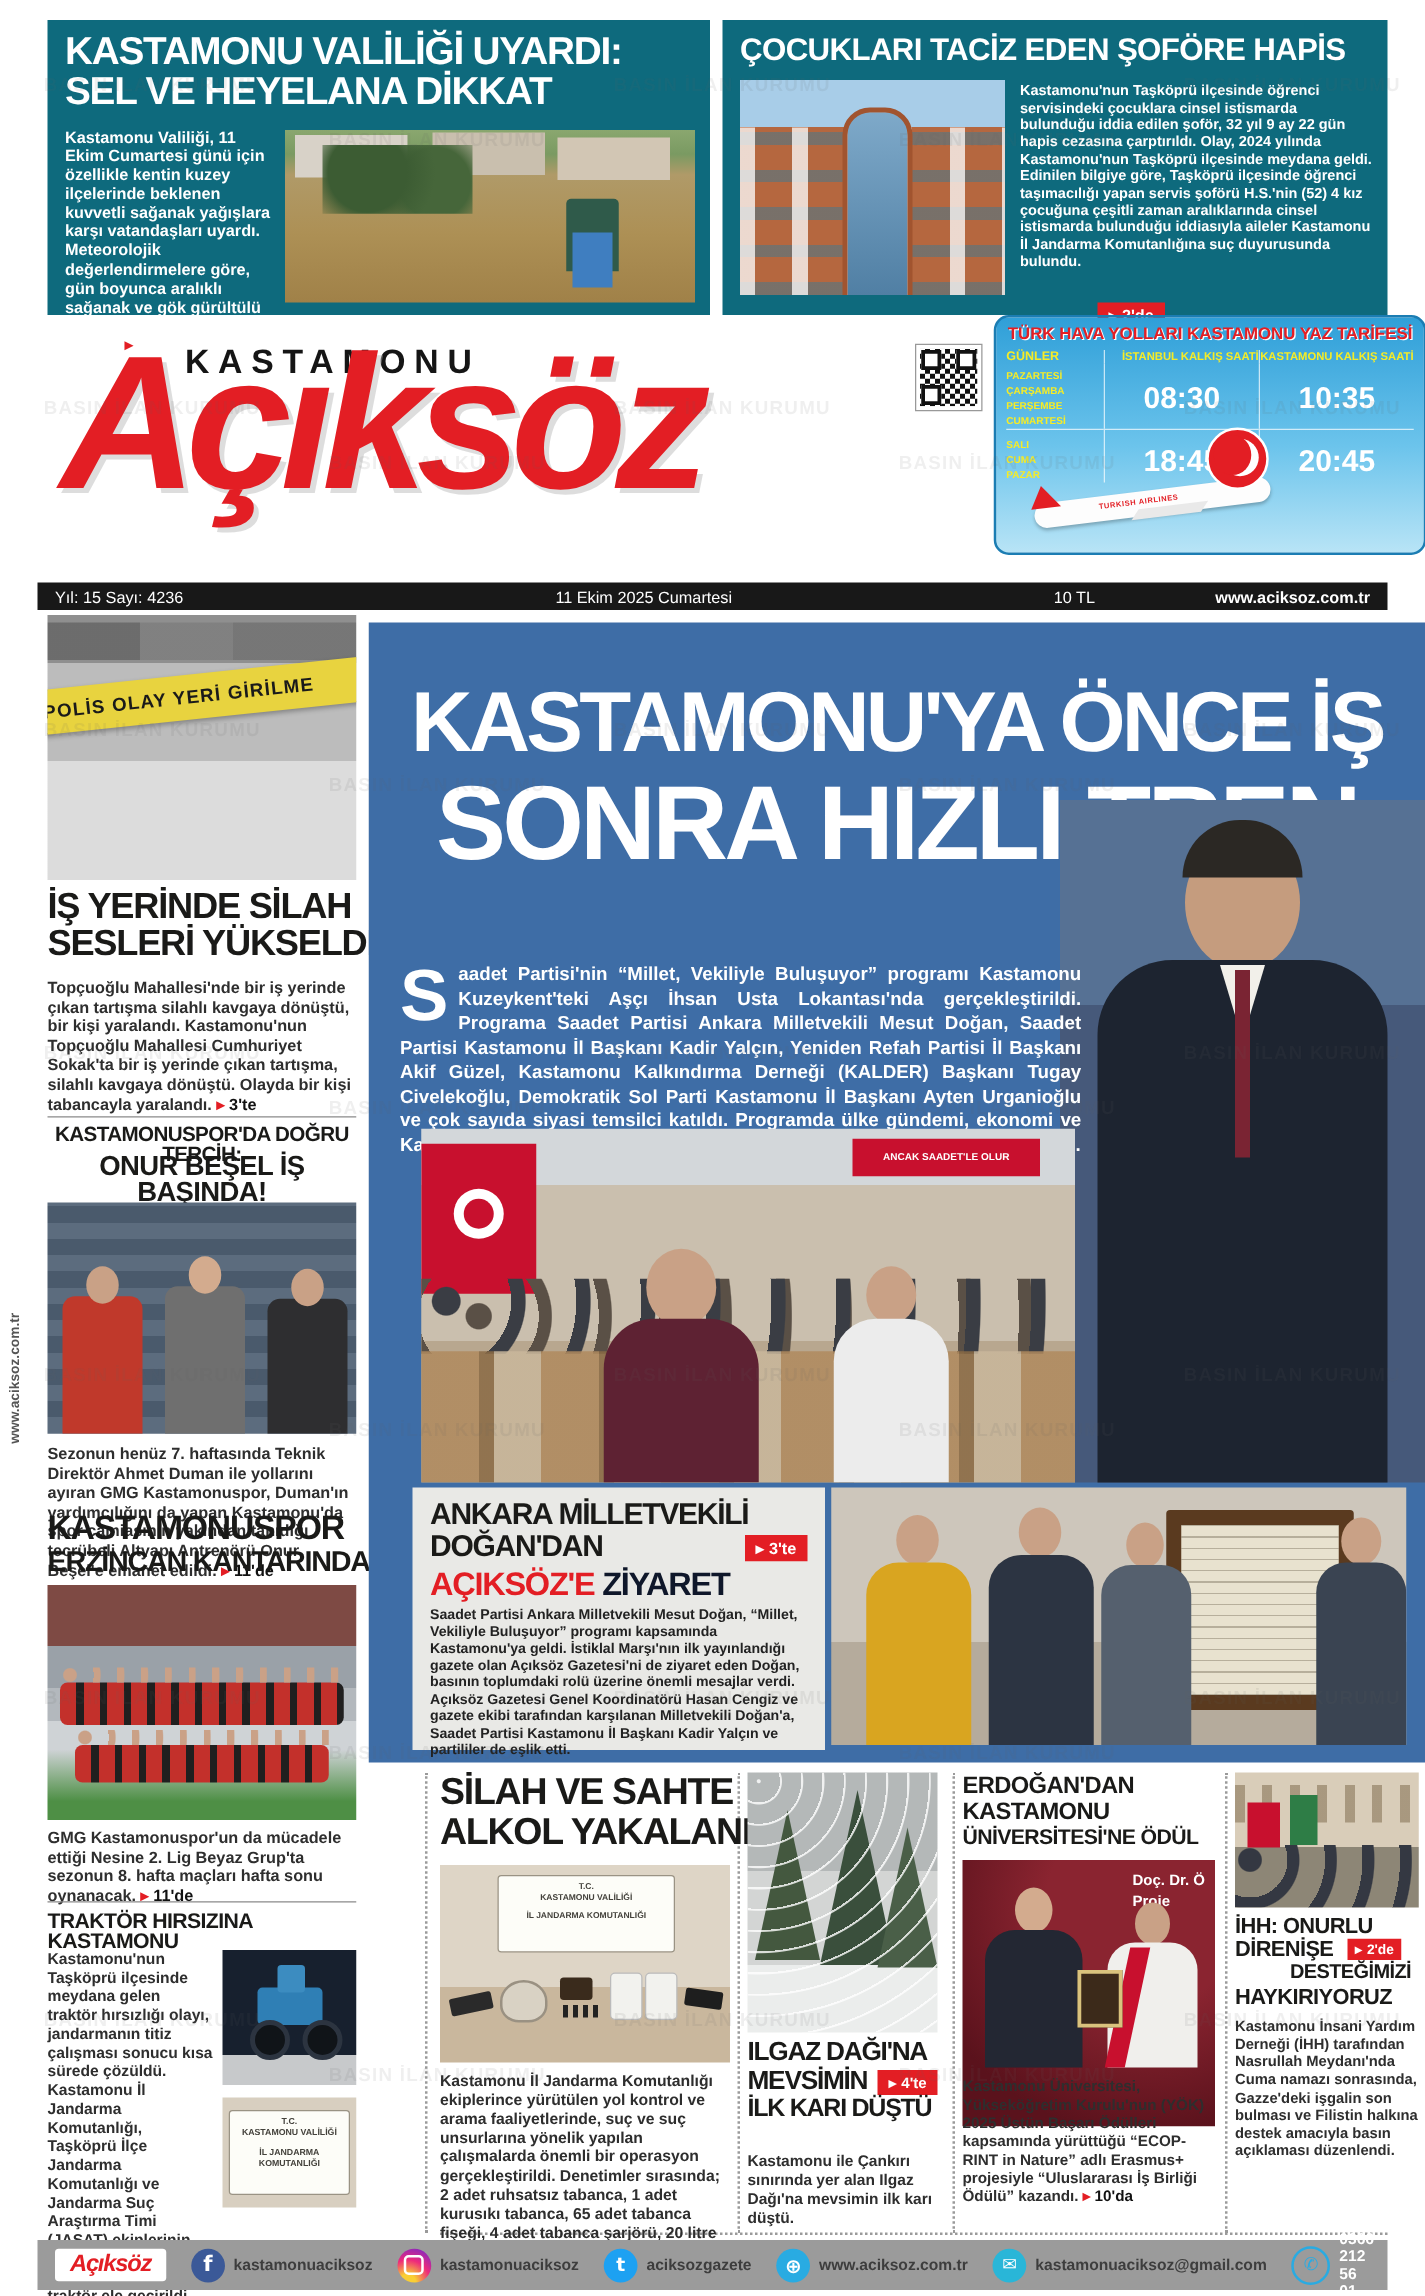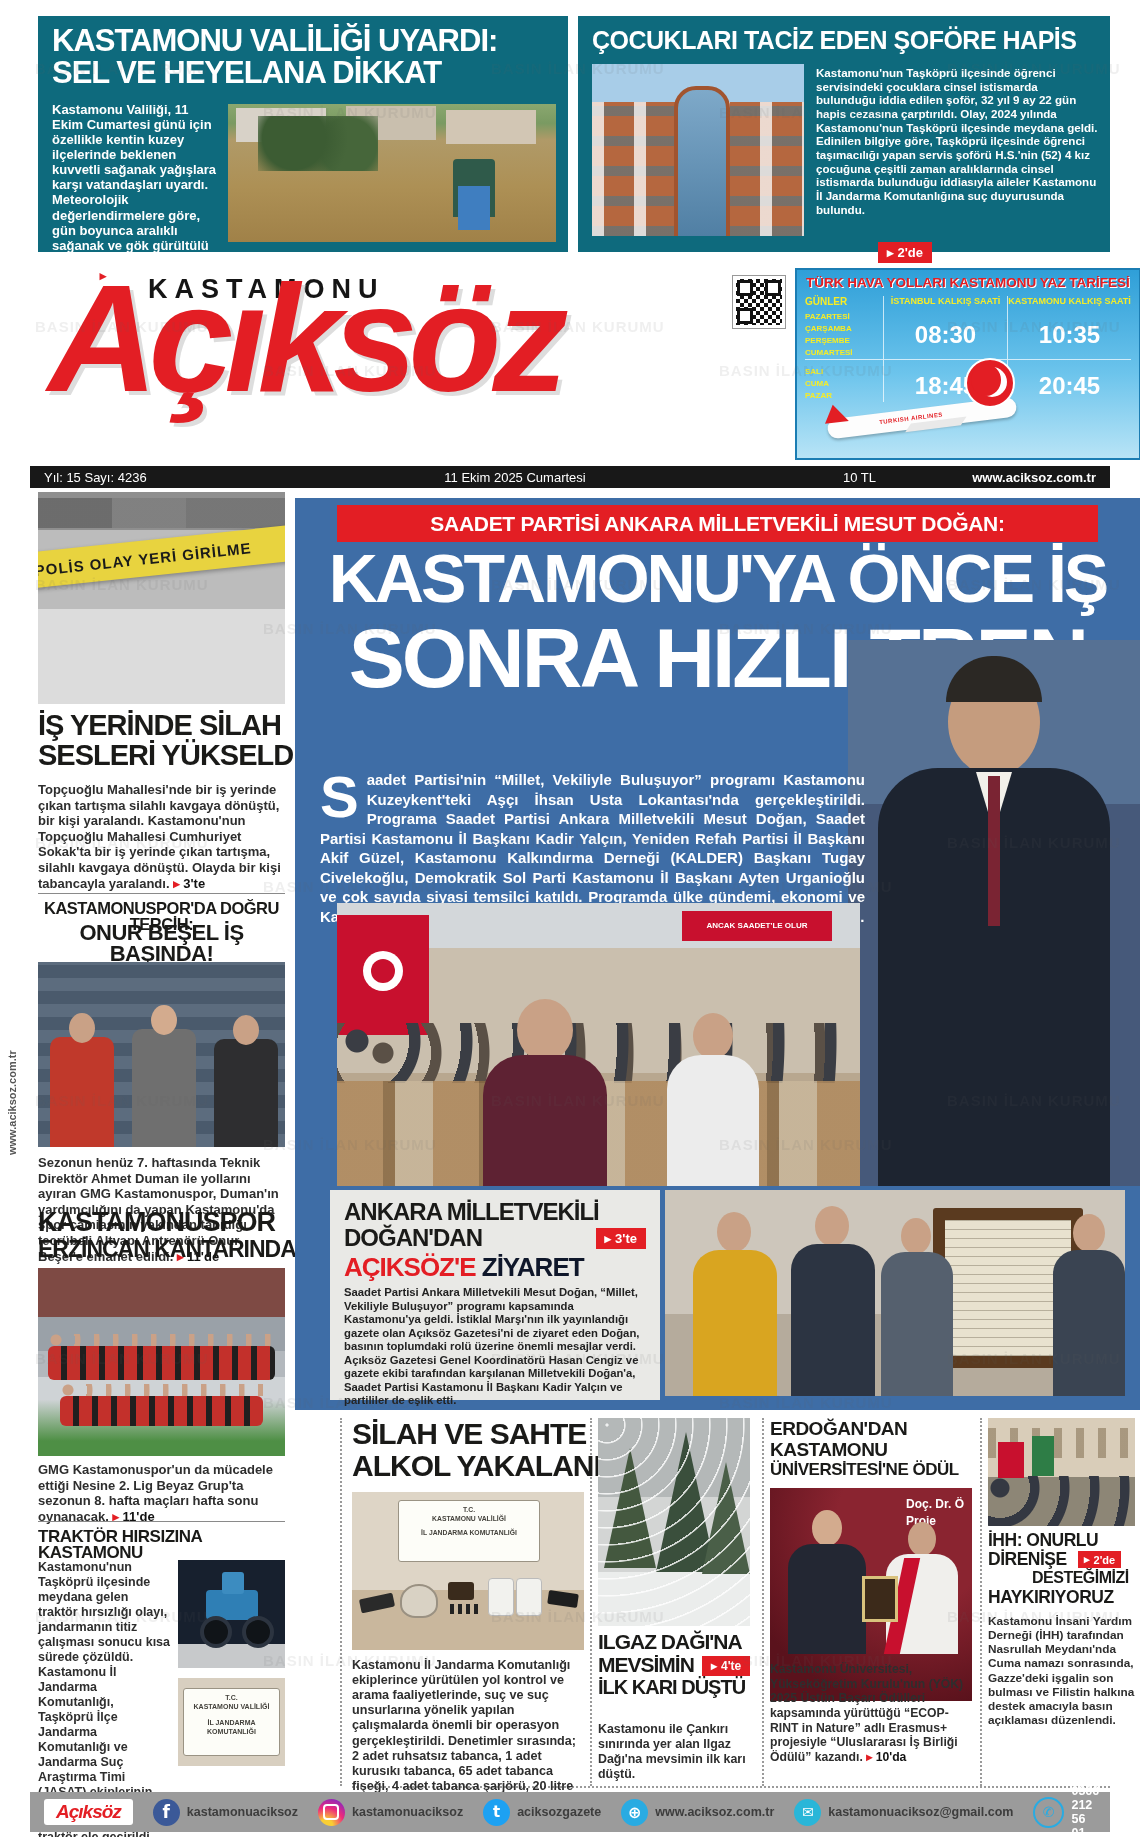--- a/index.html
+++ b/index.html
@@ -64,25 +64,25 @@
 
   <div class="abs" style="left:148px;top:274px;font-size:27px;font-weight:bold;letter-spacing:7px;color:#151515;">KASTAMONU</div>
   <div class="abs" style="left:48px;top:262px;width:700px;height:200px;font-size:152px;line-height:1.0;font-style:italic;font-weight:bold;color:#e31e24;letter-spacing:-9px;text-shadow:4px 4px 0 rgba(180,180,180,.45);">Açıksöz</div>
 
   <div class="abs" style="left:733px;top:276px;width:46px;height:46px;background:repeating-conic-gradient(#111 0% 25%,#fff 0% 50%) 0 0/8px 8px;border:3px solid #fff;outline:1px solid #999;">
     <div class="abs" style="left:1px;top:1px;width:10px;height:10px;border:3px solid #111;background:#fff;"></div>
     <div class="abs" style="right:1px;top:1px;width:10px;height:10px;border:3px solid #111;background:#fff;"></div>
     <div class="abs" style="left:1px;bottom:1px;width:10px;height:10px;border:3px solid #111;background:#fff;"></div>
   </div>
 
-  <div class="abs" style="left:795px;top:268px;width:342px;height:188px;background:linear-gradient(180deg,#2f9fd8 0%,#6cc4ec 55%,#b8e4f6 100%);border:2px solid #1b7db3;border-radius:0;">
+  <div class="abs" style="left:795px;top:252px;width:342px;height:188px;background:linear-gradient(180deg,#2f9fd8 0%,#6cc4ec 55%,#b8e4f6 100%);border:2px solid #1b7db3;border-radius:12px;">
     <div style="text-align:center;font-size:13.5px;font-weight:bold;color:#e31e24;padding-top:5px;text-shadow:1px 1px 0 #fff;">TÜRK HAVA YOLLARI KASTAMONU YAZ TARİFESİ</div>
     <div class="abs" style="left:8px;top:26px;width:326px;display:grid;grid-template-columns:78px 124px 124px;">
       <div style="color:#f6ec26;font-weight:bold;font-size:10px;">GÜNLER</div>
-      <div style="color:#f6ec26;font-weight:bold;font-size:9px;text-align:center;border-left:1px solid rgba(255,255,255,.7);">İSTANBUL KALKIŞ SAATİ</div>
+      <div style="color:#f6ec26;font-weight:bold;font-size:9px;text-align:right;border-left:1px solid rgba(255,255,255,.7);">İSTANBUL KALKIŞ SAATİ</div>
       <div style="color:#f6ec26;font-weight:bold;font-size:9px;text-align:center;border-left:1px solid rgba(255,255,255,.7);">KASTAMONU KALKIŞ SAATİ</div>
       <div style="color:#f6ec26;font-weight:bold;font-size:8px;line-height:1.5;white-space:pre-line;padding-top:4px;">PAZARTESİ
 ÇARŞAMBA
 PERŞEMBE
 CUMARTESİ</div>
       <div style="color:#fff;font-weight:bold;font-size:24px;text-align:center;padding-top:14px;border-left:1px solid rgba(255,255,255,.7);">08:30</div>
       <div style="color:#fff;font-weight:bold;font-size:24px;text-align:center;padding-top:14px;border-left:1px solid rgba(255,255,255,.7);">10:35</div>
       <div style="color:#f6ec26;font-weight:bold;font-size:8px;line-height:1.5;white-space:pre-line;border-top:1px solid rgba(255,255,255,.7);padding-top:6px;">SALI
 CUMA
 PAZAR</div>
@@ -164,21 +164,20 @@
     <div class="signboard" style="position:absolute;left:5px;top:10px;width:95px;height:62px;font-size:7px;">
       <div>T.C.</div>
       <div>KASTAMONU VALİLİĞİ</div>
       <div style="margin-top:6px;">İL JANDARMA KOMUTANLIĞI</div>
     </div>
   </div>
 
   <div class="abs" style="left:6px;top:1155px;transform:rotate(-90deg);transform-origin:left top;font-size:11px;color:#555;font-weight:bold;">www.aciksoz.com.tr</div>
 
   <div class="abs" style="left:295px;top:498px;width:845px;height:912px;background:#3e6da6;">
-    <div class="abs" style="left:42px;top:7px;width:761px;height:37px;background:#e31e24;color:#fff;font-weight:bold;font-size:21px;text-align:center;line-height:37px;letter-spacing:-0.3px;">SAADET PARTİSİ ANKARA MİLLETVEKİLİ MESUT DOĞAN:</div>
     <div class="whl abs" style="left:0;top:48px;width:845px;text-align:center;font-size:68px;letter-spacing:-3px;">KASTAMONU'YA ÖNCE İŞ</div>
     <div class="whl abs" style="left:0;top:120px;width:845px;text-align:center;font-size:84px;letter-spacing:-3px;">SONRA HIZLI TREN</div>
 
     <div class="photo" style="left:553px;top:142px;width:292px;height:546px;background:linear-gradient(180deg,#567194 0 30%,#46597a 30% 100%);">
       <div class="head" style="left:100px;top:28px;width:92px;height:108px;background:#c59c7e;"></div>
       <div class="abs" style="left:98px;top:16px;width:96px;height:46px;background:#2b2824;border-radius:48px 48px 0 0;"></div>
       <div class="abs" style="left:30px;top:128px;width:232px;height:420px;background:#1d2430;border-radius:60px 60px 0 0;"></div>
       <div class="abs" style="left:128px;top:132px;width:36px;height:60px;background:#f2f0ea;clip-path:polygon(0 0,100% 0,50% 100%);"></div>
       <div class="abs" style="left:140px;top:136px;width:12px;height:150px;background:#7a2433;"></div>
     </div>

